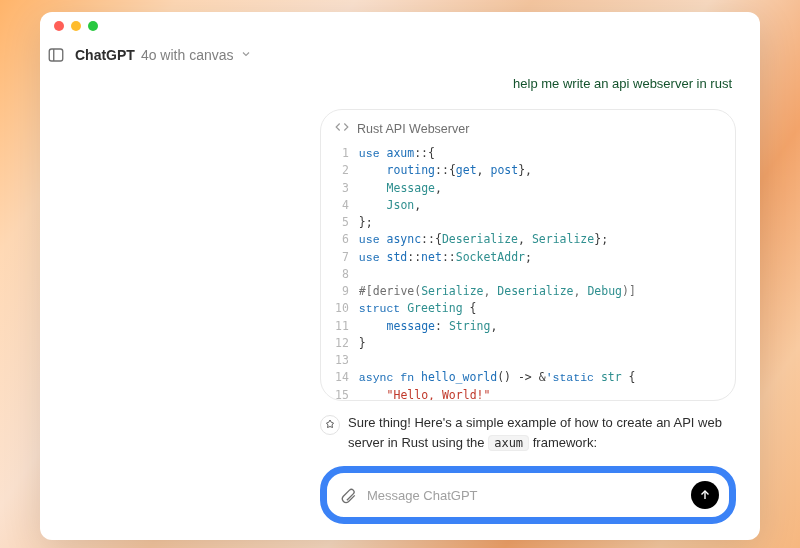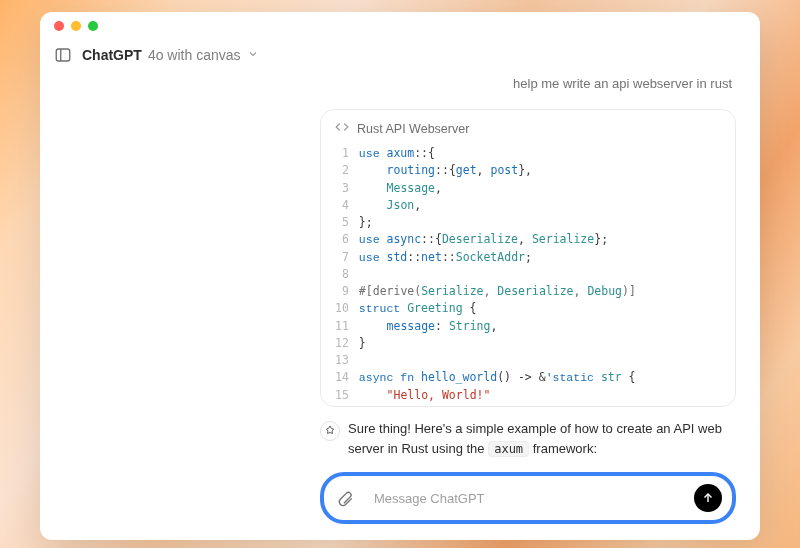--- a/index.html
+++ b/index.html
@@ -25,48 +25,48 @@
     display: flex; align-items: center;
     padding: 0 14px;
     gap: 7px;
   }
   .dot { width: 10px; height: 10px; border-radius: 50%; }
   .dot.red { background: #ff5f57; }
   .dot.yellow { background: #febc2e; }
   .dot.green { background: #28c840; }
 
   .model-row {
-    padding: 6px 14px 8px 14px;
+    padding: 6px 14px 8px 7px;
     display: flex; align-items: center; gap: 10px;
   }
   .sidebar-icon svg { display:block; }
   .model-name { display:flex; align-items:center; gap:6px; font-size:14px; color:#2d2d2d; cursor:pointer; }
   .model-name .bold { font-weight:600; }
   .model-name .sub { color:#808080;text-align:center; }
   .chev { color:#9a9a9a; }
 
   .conversation {
     flex:1; overflow:hidden;
     padding: 0 24px 8px 24px;
     display:flex; flex-direction:column; gap:12px;
   }
 
   .user-msg {
     align-self:flex-end;
     max-width: 65%;
     font-size: 13px;
-    color:#737373;
+    color:#14532d;
     padding: 4px 4px 6px 4px;
   }
 
   .code-card {
     align-self: stretch;
     margin-left: 256px;
     border: 1px solid #e9e9e9;
-    border-radius: 14px;
+    border-radius: 22px;
     background: #ffffff;
     overflow: hidden;
     display:flex; flex-direction:column;
   }
   .code-card-header {
     display:flex; align-items:center; gap:8px;
     padding: 10px 14px 8px 14px;
     color:#6f6f6f;
     font-size: 12.5px;
   }
@@ -124,22 +124,22 @@
     font-size: 12px;
   }
 
   .input-row {
     padding: 6px 24px 16px 24px;
     display:flex; align-items:center;
   }
   .input-pill {
     flex:1;
     margin-left: 256px;
-    display:flex; align-items:center; gap:20px;
-    border:4px solid #3b82f6;
+    display:flex; align-items:center; gap:10px;
+    border:7px solid #3b82f6;
     border-radius: 24px;
     padding: 8px 10px 8px 12px;
     background:#ffffff;
   }
   .attach-icon { color:#6f6f6f; display:flex; }
   .msg-input {
     flex:1;
     border:none; outline:none;
     font-size: 13px;
     color:#2d2d2d;

